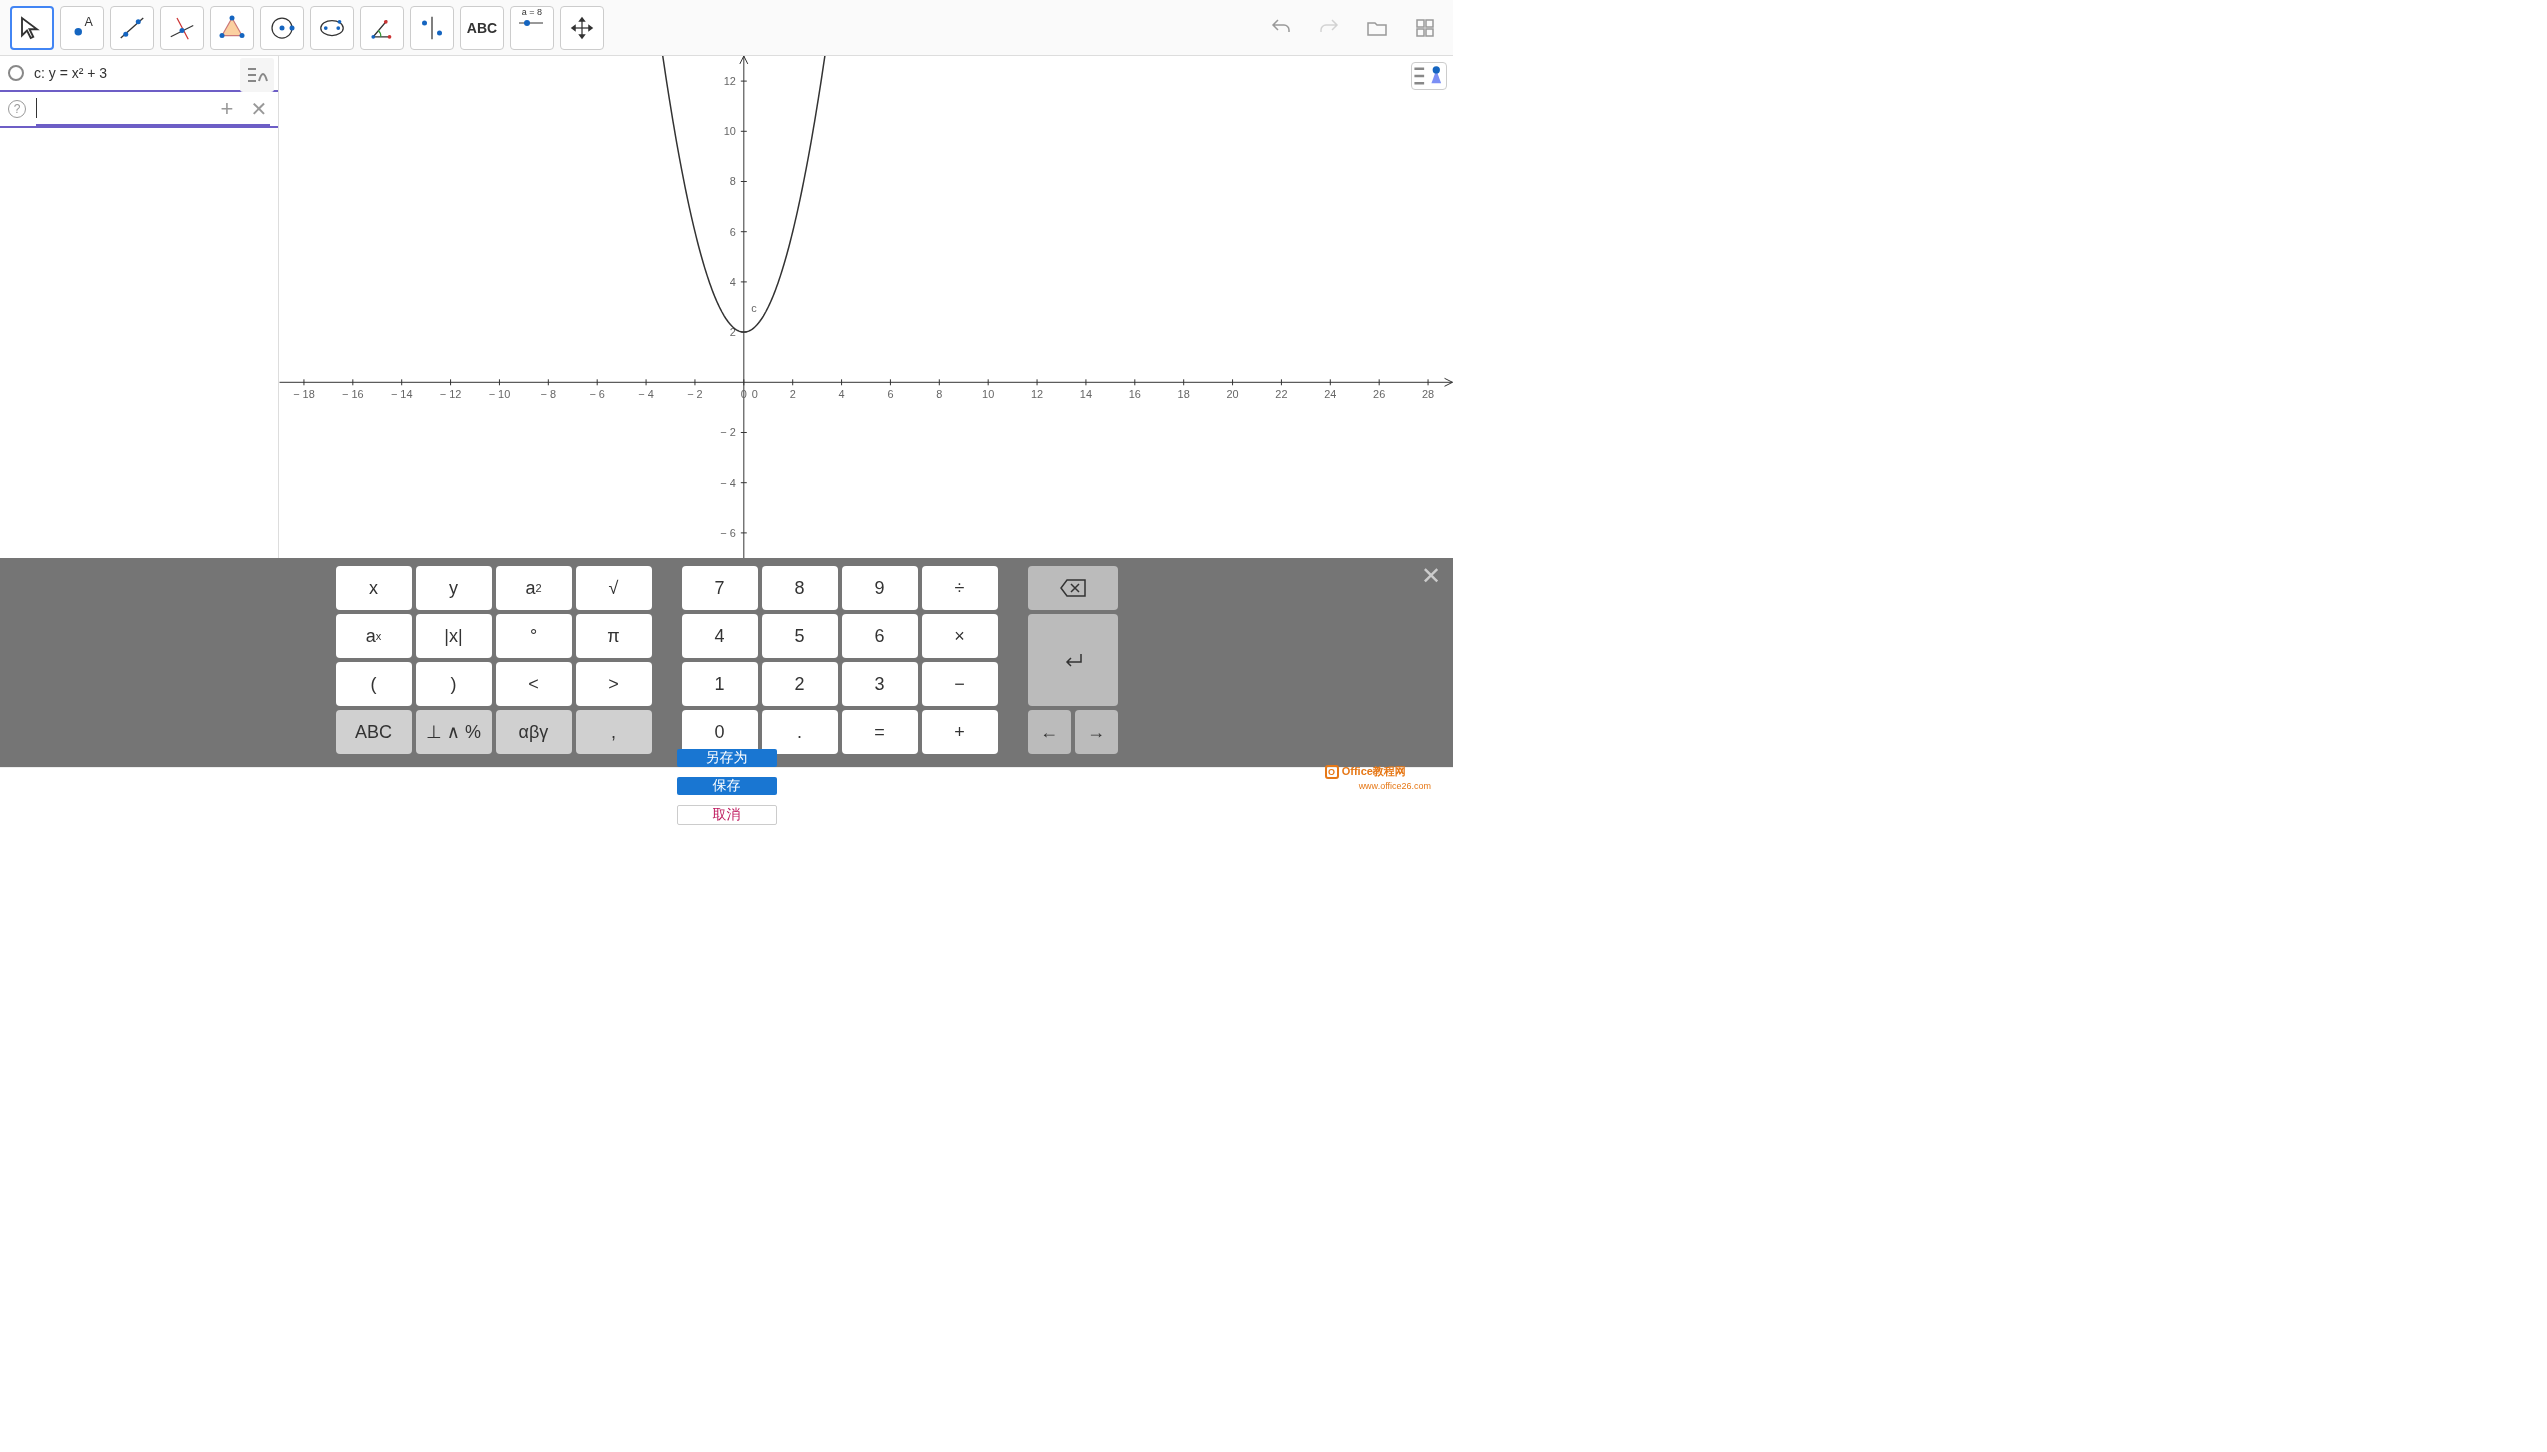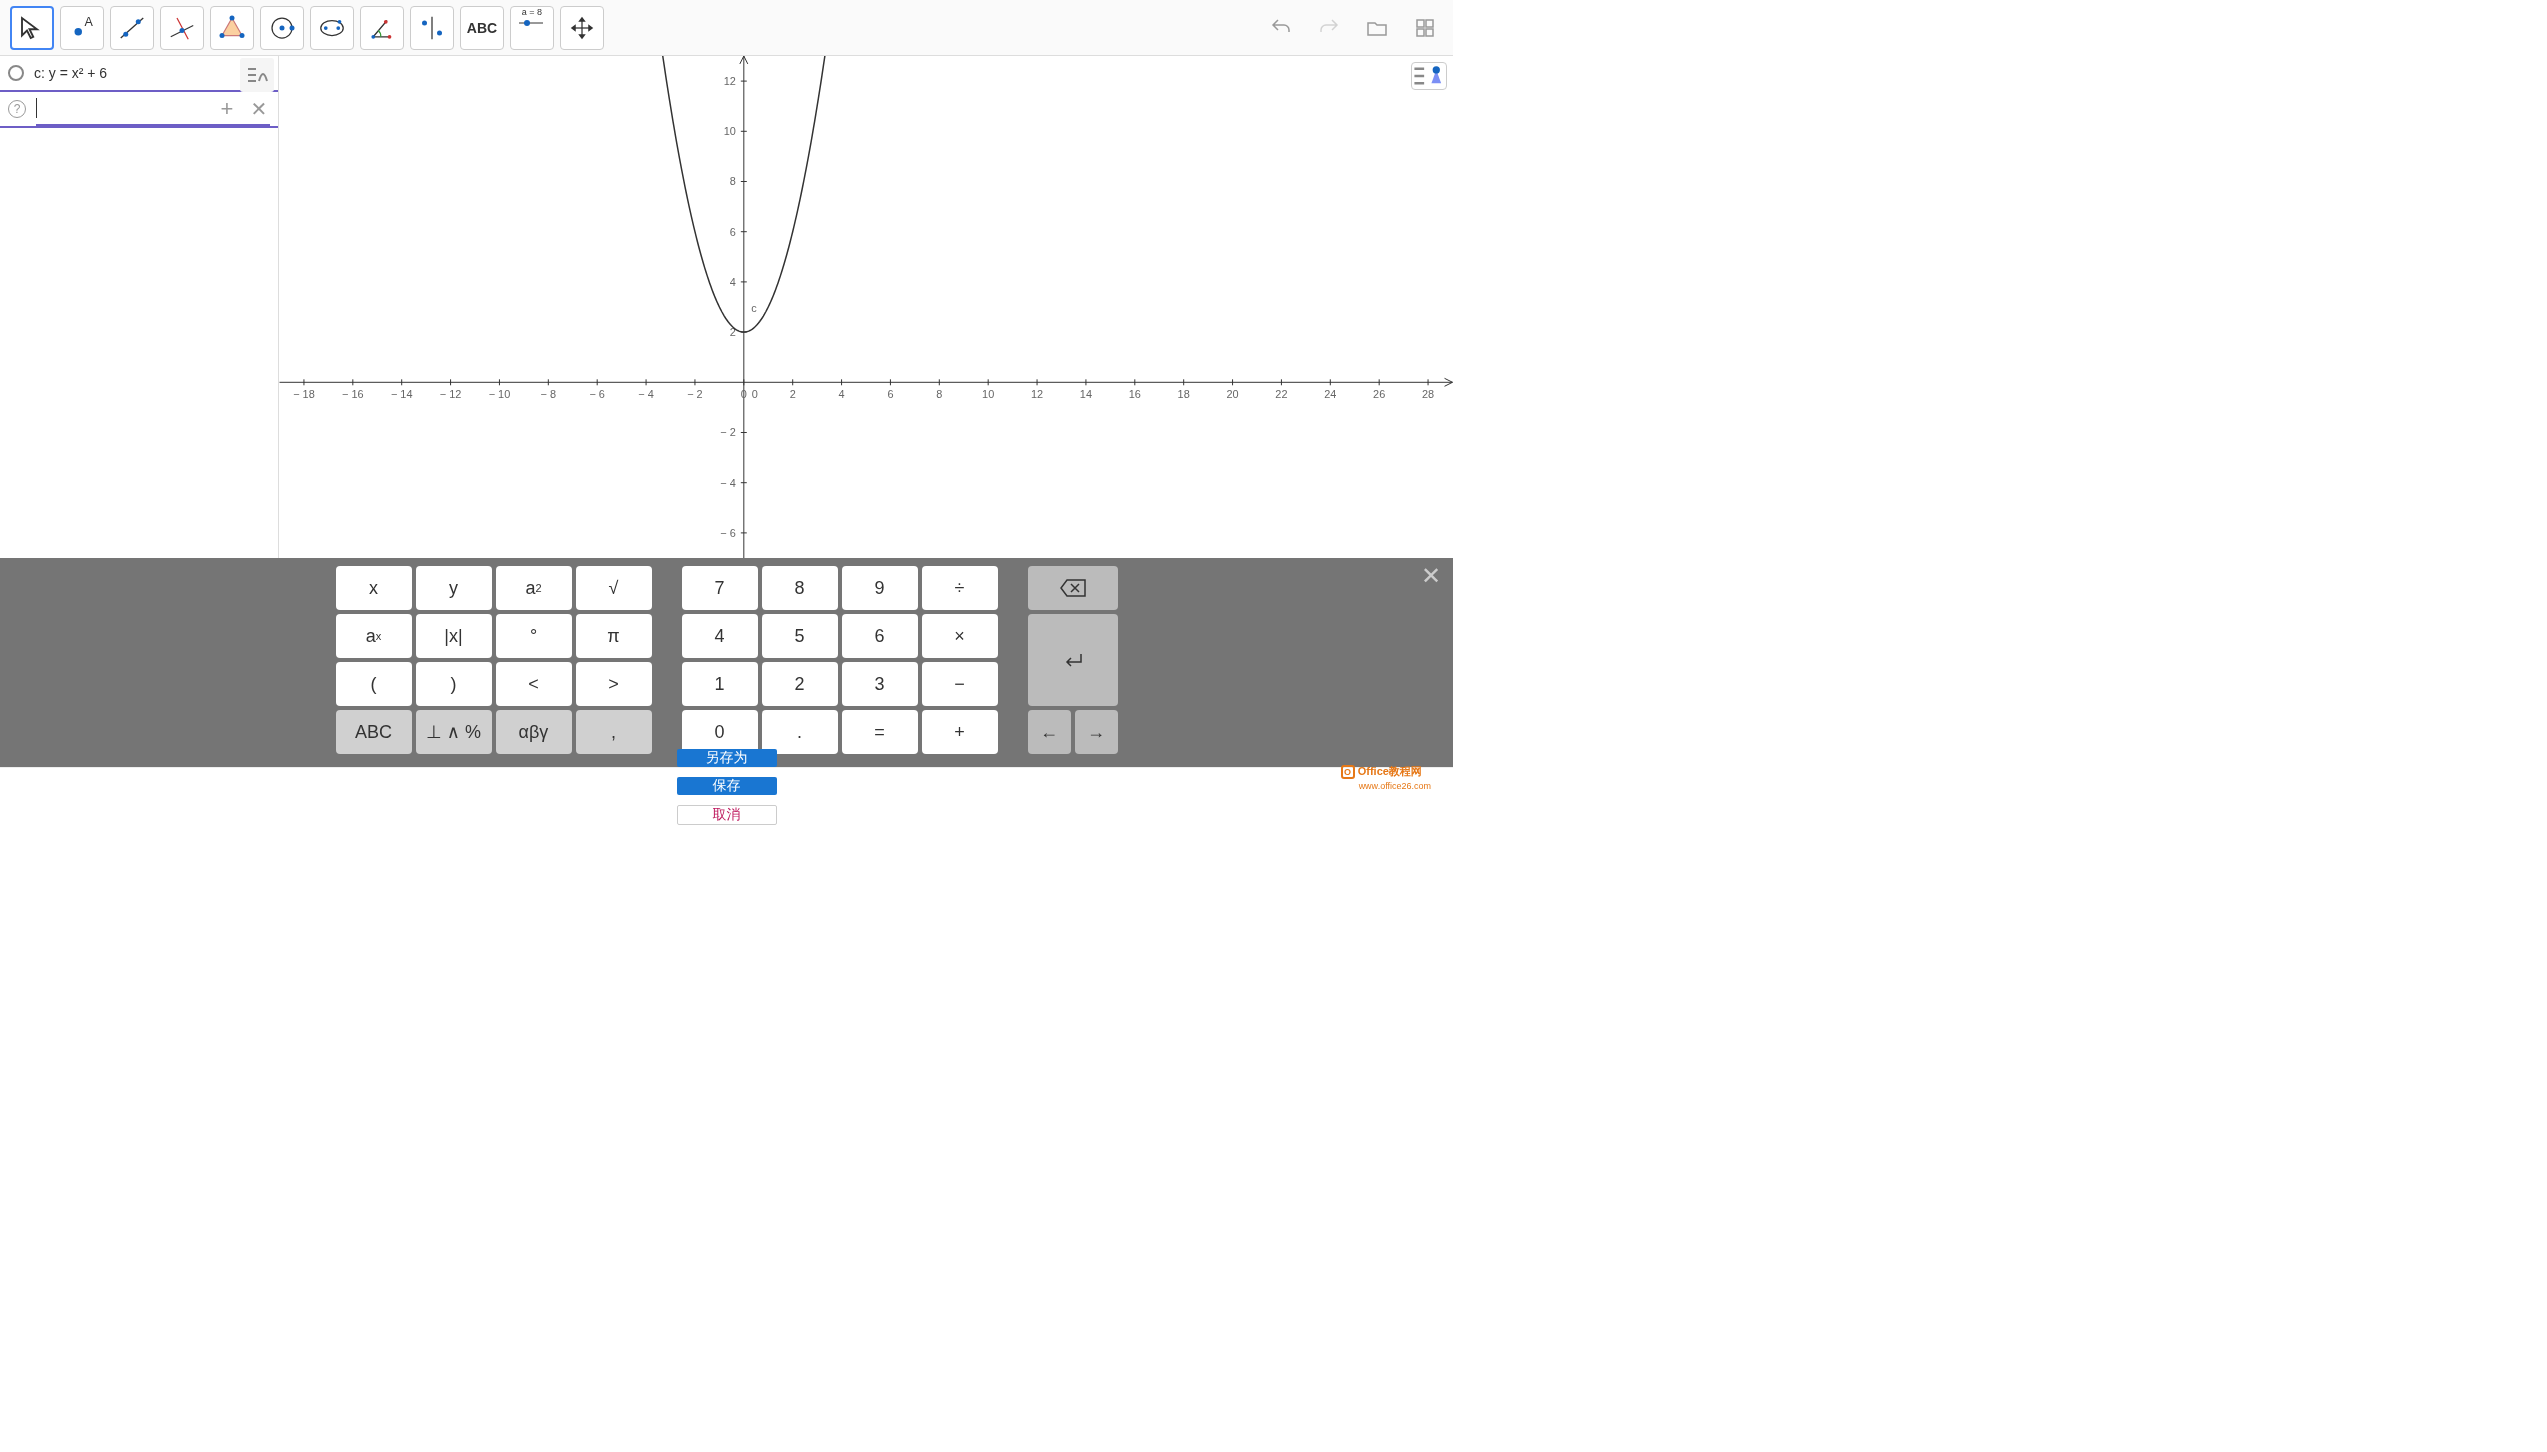--- a/index.html
+++ b/index.html
@@ -165,21 +165,21 @@
           <rect x="13" y="13" width="7" height="7"></rect>
         </svg>
       </div>
   </div>
 </div>
 
 <div class="main">
   <div class="algebra">
     <div class="alg-row hl">
       <div class="alg-circle"></div>
-      <div class="alg-text">c: y = x² + 6</div>
+      <div class="alg-text">c: y = x² + 3</div>
     </div>
     <div class="alg-row" style="border-bottom:2px solid #6d5ec6">
       <div class="alg-help">?</div>
       <div class="alg-input">
           <div class="cursor"></div>
         </div>
     </div>
     <div class="alg-tools">
       <div class="alg-tool">
           <svg width="24" height="20" viewBox="0 0 24 20">
@@ -356,19 +356,19 @@
           <div class="kb-key dark" style="width: 43px;">→</div>
         </div>
       </div>
     </div>
 </div>
 
 <div class="bottom-bar">
   <div class="watermark">
     <span style="display:inline-block;width:14px;height:14px;border:2px solid #e67817;border-radius:3px;color:#e67817;font-size:9px;text-align:center;line-height:11px;font-weight:bold;vertical-align:middle">O</span>
     <span class="t1">Office教程网</span><br>
-    <span class="t2" style="margin-left:18px">www.office26.com</span>
+    <span class="t2" style="margin-left:34px">www.office26.com</span>
   </div>
   <div class="bbtn primary">另存为</div>
   <div class="bbtn primary">保存</div>
   <div class="bbtn secondary">取消</div>
 </div>
 
 
 </body></html>

